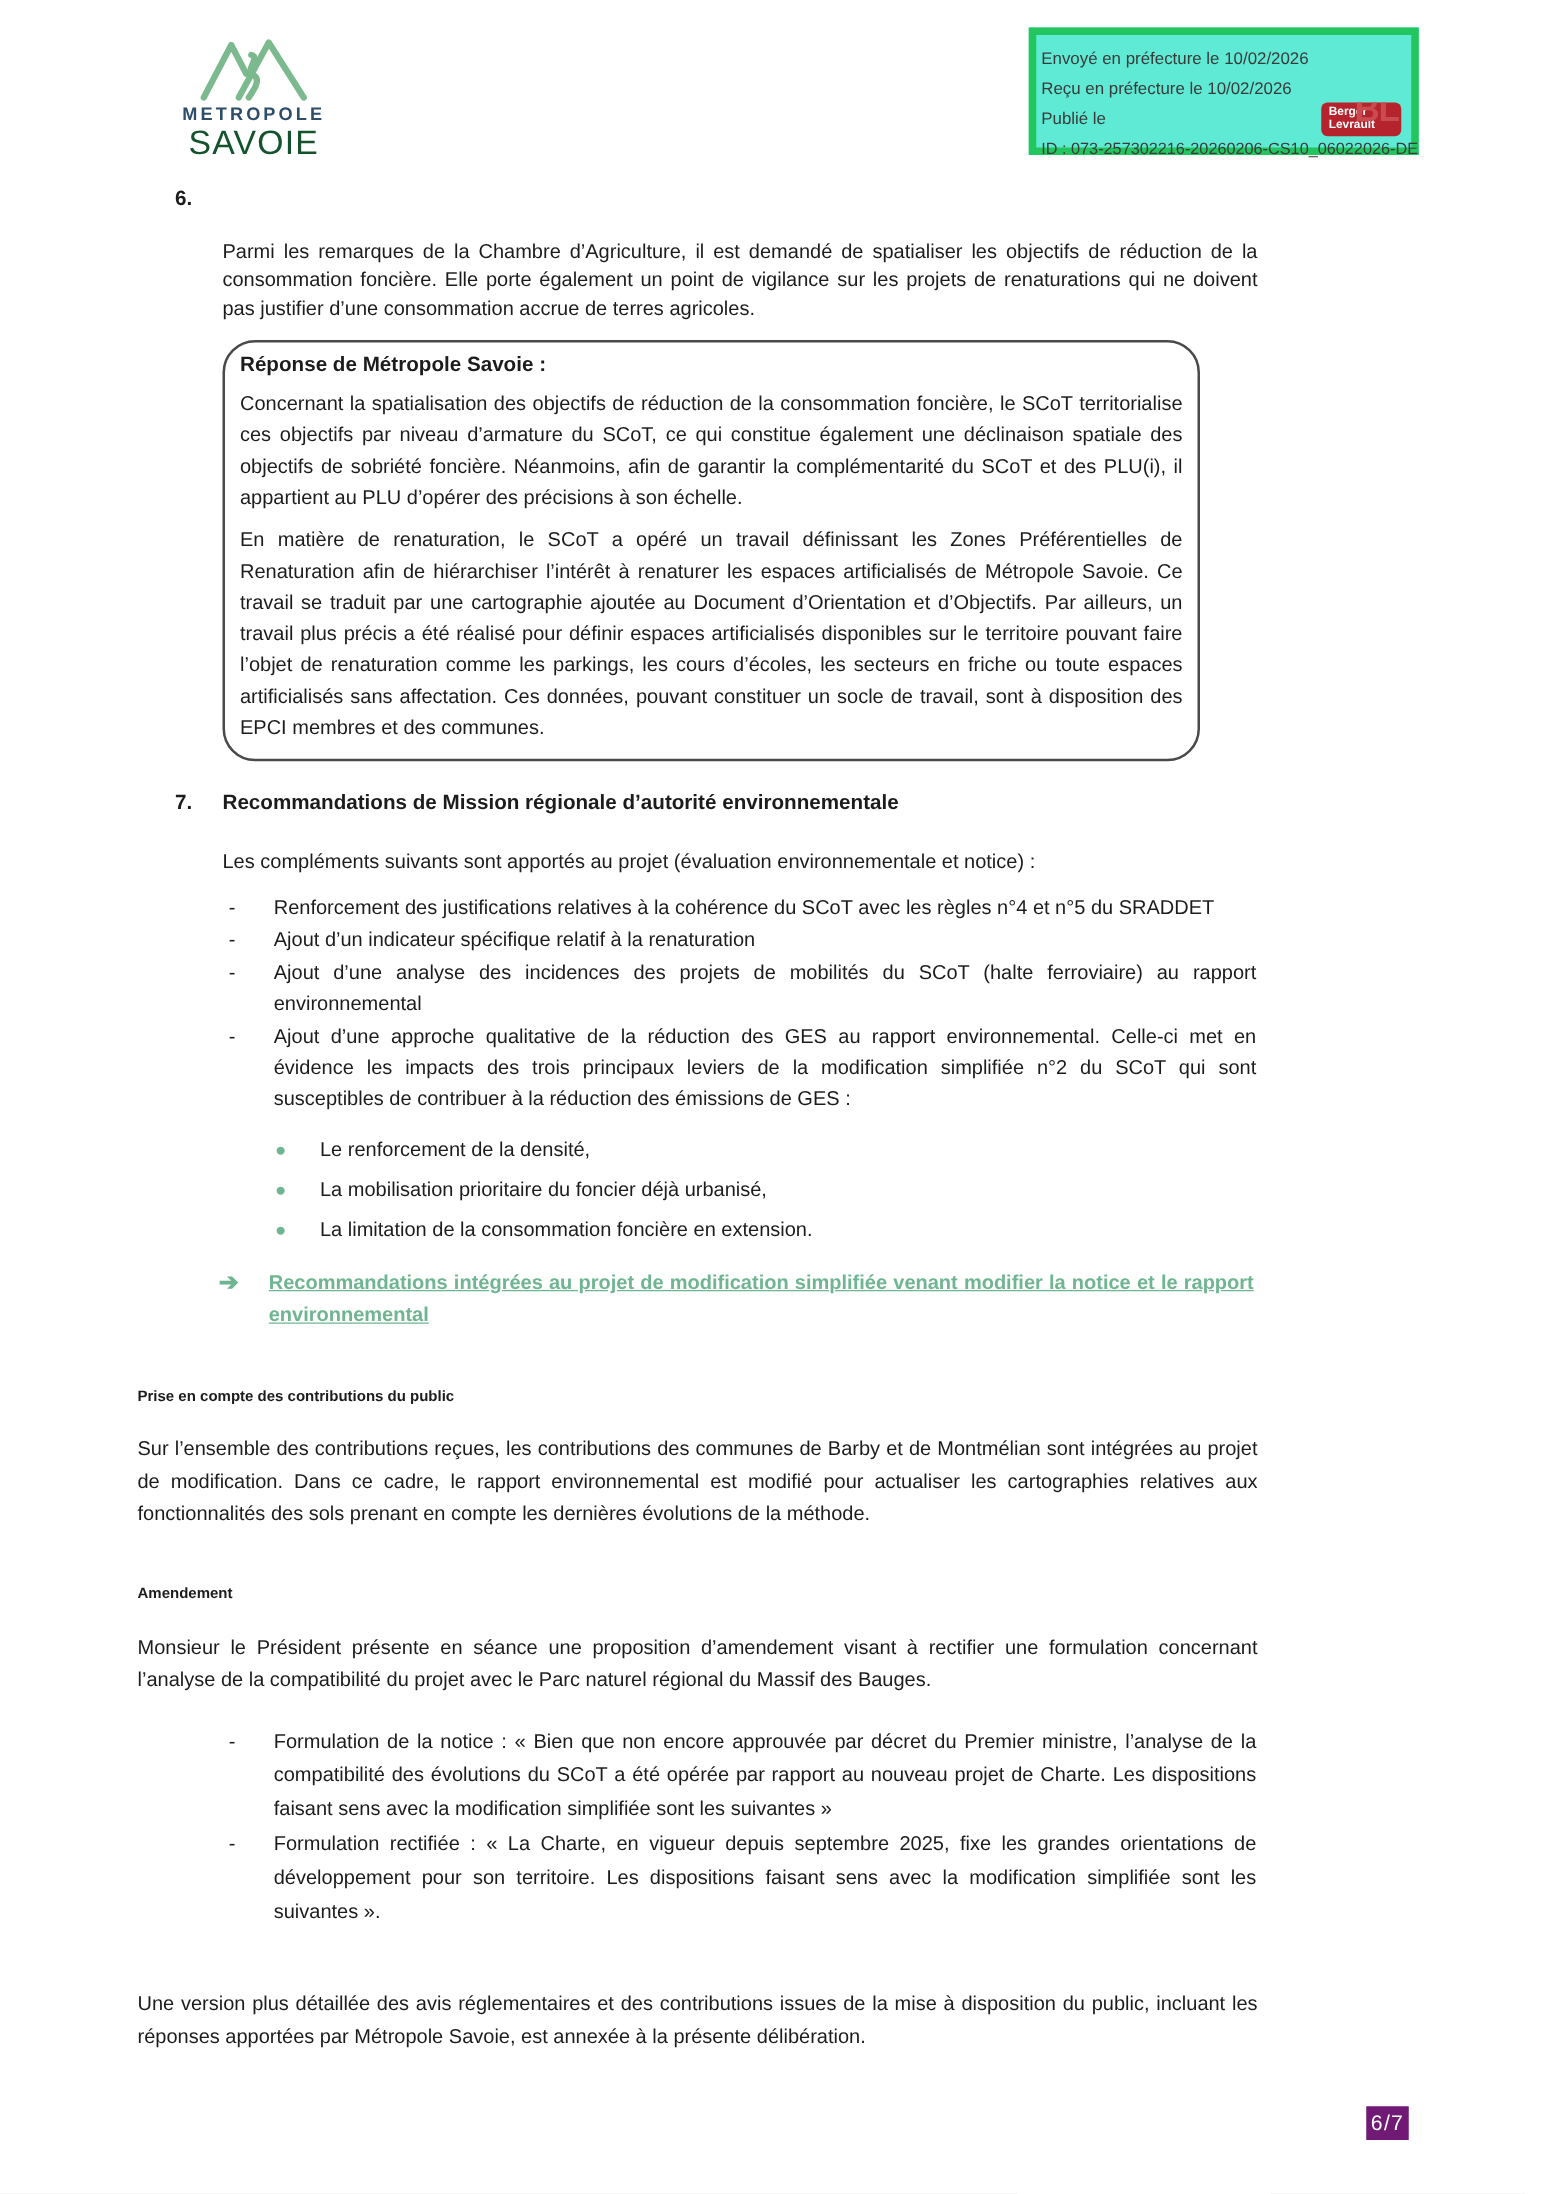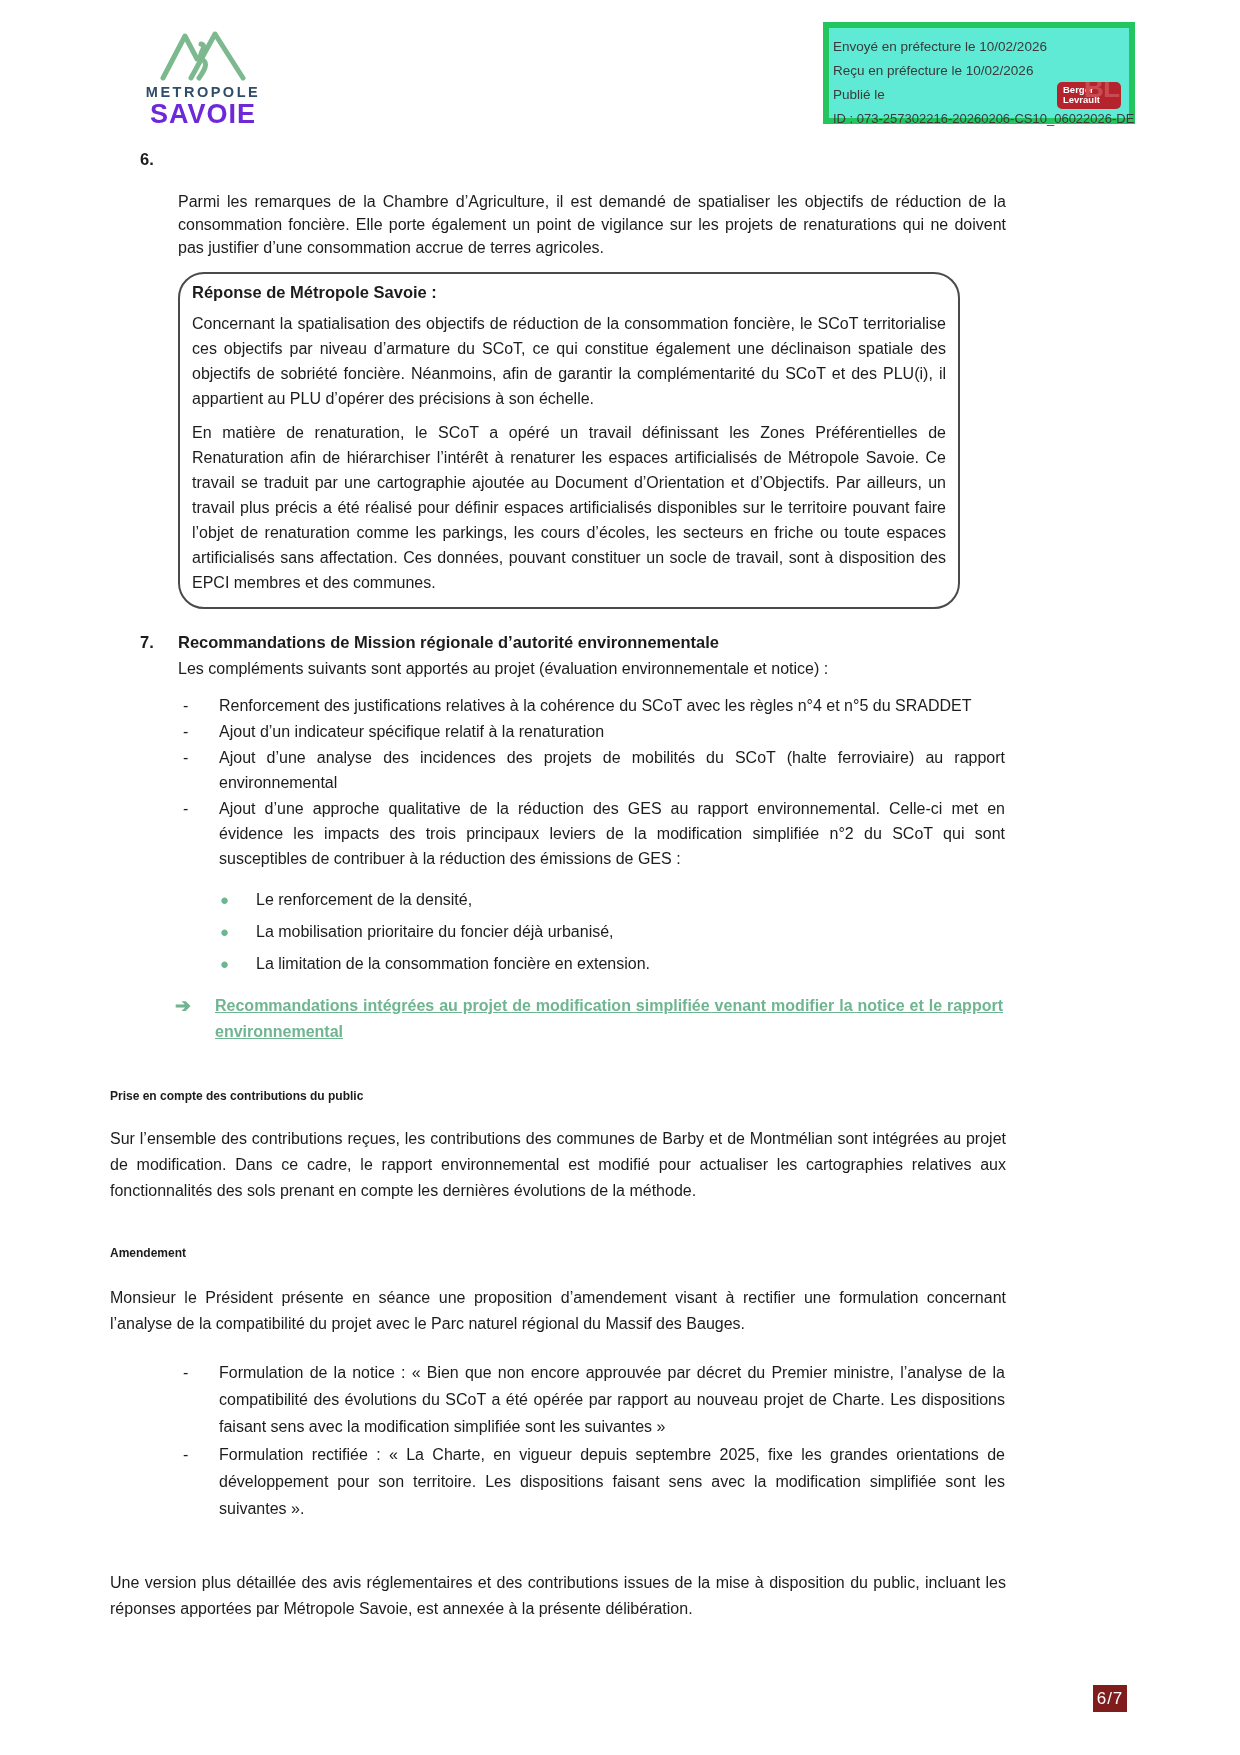--- a/index.html
+++ b/index.html
@@ -6,21 +6,21 @@
   body { background:#e8e8e8; font-family:"Liberation Sans", sans-serif; }
   .page {
     position:relative; width:1240px; height:1755px; margin:0 auto;
     background:#ffffff; color:#1c1c1c; overflow:hidden;
   }
 
   
   .logo { position:absolute; top:26px; left:138px; width:130px; text-align:center; }
   .logo svg { display:block; margin:0 auto 2px; }
   .logo-top { font-size:14.5px; font-weight:bold; letter-spacing:2.5px; color:#2e4d68; }
-  .logo-bottom { font-size:27px; font-weight:bold; letter-spacing:1px; color:#6d28d9; line-height:1.05; }
+  .logo-bottom { font-size:27px; font-weight:normal; letter-spacing:1px; color:#14532d; line-height:1.05; }
 
   .pref-box {
     position:absolute; top:22px; left:823px; width:312px; height:102px;
     border:6px solid #22c55e; padding:7px 4px 4px; font-size:13.5px; color:#3a3a3a;
     line-height:24px; background:#5eead4;
   }
   .pref-box .line { white-space:nowrap; }
   .pref-box .id-line { font-size:13px; letter-spacing:0; }
   .stamp {
     position:absolute; top:54px; right:8px; width:64px; height:27px;
@@ -57,21 +57,21 @@
 
   .arrow-note { display:flex; margin-left:175px; width:828px; line-height:26px; }
   .arrow-glyph { width:40px; flex:none; color:#6fb591; font-size:19px; font-weight:bold; }
   .arrow-text { color:#6fb591; font-weight:bold; text-decoration:underline; text-align:justify; }
 
   .main-heading { margin-left:110px; font-weight:bold; font-size:12px; }
   .full-para { margin-left:110px; width:896px; line-height:26px; }
 
   .page-badge {
     position:absolute; left:1093px; top:1685px; width:34px; height:27px;
-    background:#7f1d1d; color:#ffffff; font-size:17px;
+    background:#701a75; color:#ffffff; font-size:17px;
     display:flex; align-items:center; justify-content:center; letter-spacing:1px;
   }
 </style>
 </head>
 <body>
 
 <div class="page">
 
   <div class="logo">
     <svg width="92" height="56" viewBox="0 0 92 56">
@@ -109,21 +109,21 @@
       <div class="resp-title">Réponse de Métropole Savoie :</div>
       <p class="jt">Concernant la spatialisation des objectifs de réduction de la consommation foncière, le SCoT territorialise ces objectifs par niveau d’armature du SCoT, ce qui constitue également une déclinaison spatiale des objectifs de sobriété foncière. Néanmoins, afin de garantir la complémentarité du SCoT et des PLU(i), il appartient au PLU d’opérer des précisions à son échelle.</p>
       <p class="jt">En matière de renaturation, le SCoT a opéré un travail définissant les Zones Préférentielles de Renaturation afin de hiérarchiser l’intérêt à renaturer les espaces artificialisés de Métropole Savoie. Ce travail se traduit par une cartographie ajoutée au Document d’Orientation et d’Objectifs. Par ailleurs, un travail plus précis a été réalisé pour définir espaces artificialisés disponibles sur le territoire pouvant faire l’objet de renaturation comme les parkings, les cours d’écoles, les secteurs en friche ou toute espaces artificialisés sans affectation. Ces données, pouvant constituer un socle de travail, sont à disposition des EPCI membres et des communes.</p>
     </div>
 
     <div class="sec-heading" style="margin-top:22px;">
       <span class="sec-num">7.</span>
       <span>Recommandations de Mission régionale d’autorité environnementale</span>
     </div>
 
-    <p class="indent-para" style="margin-top:3px;">Les compléments suivants sont apportés au projet (évaluation environnementale et notice) :</p>
+    <p class="indent-para" style="margin-top:24px;">Les compléments suivants sont apportés au projet (évaluation environnementale et notice) :</p>
 
     <div style="margin-top:13px;">
       <div class="dash-row">
         <span class="dash-glyph">-</span>
         <span class="jt">Renforcement des justifications relatives à la cohérence du SCoT avec les règles n°4 et n°5 du SRADDET</span>
       </div>
       <div class="dash-row">
         <span class="dash-glyph">-</span>
         <span class="jt">Ajout d’un indicateur spécifique relatif à la renaturation</span>
       </div>

